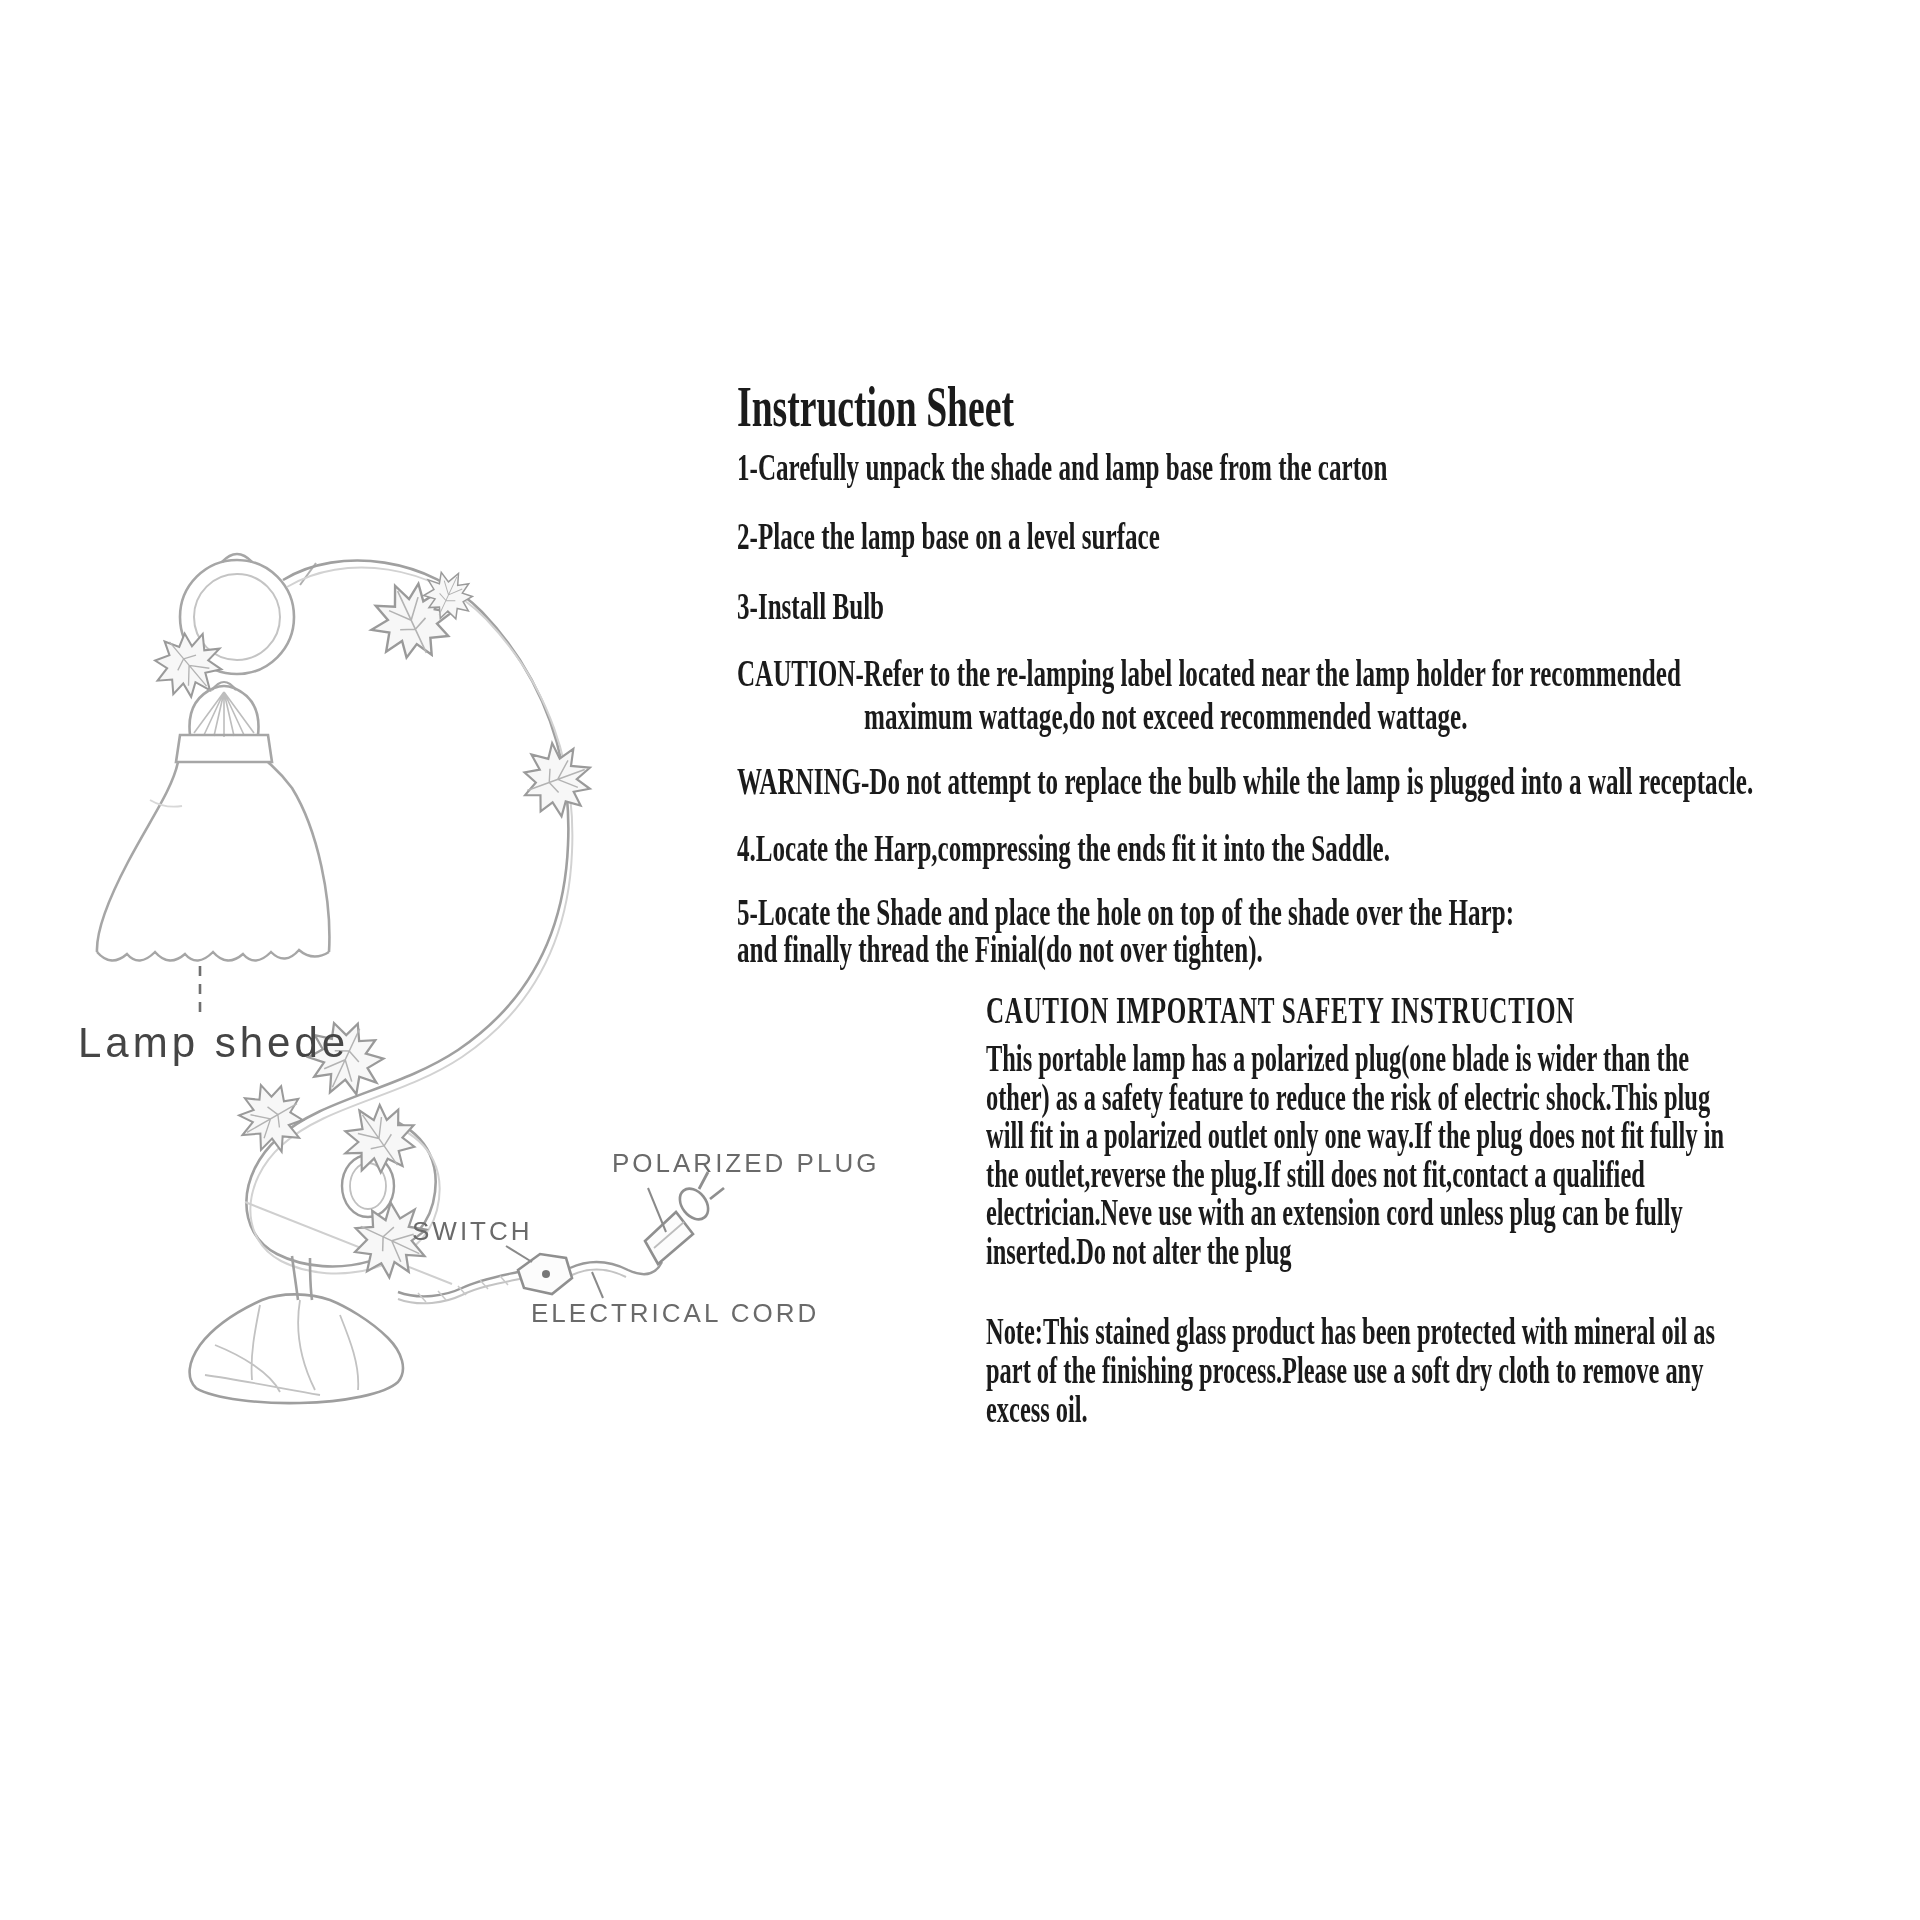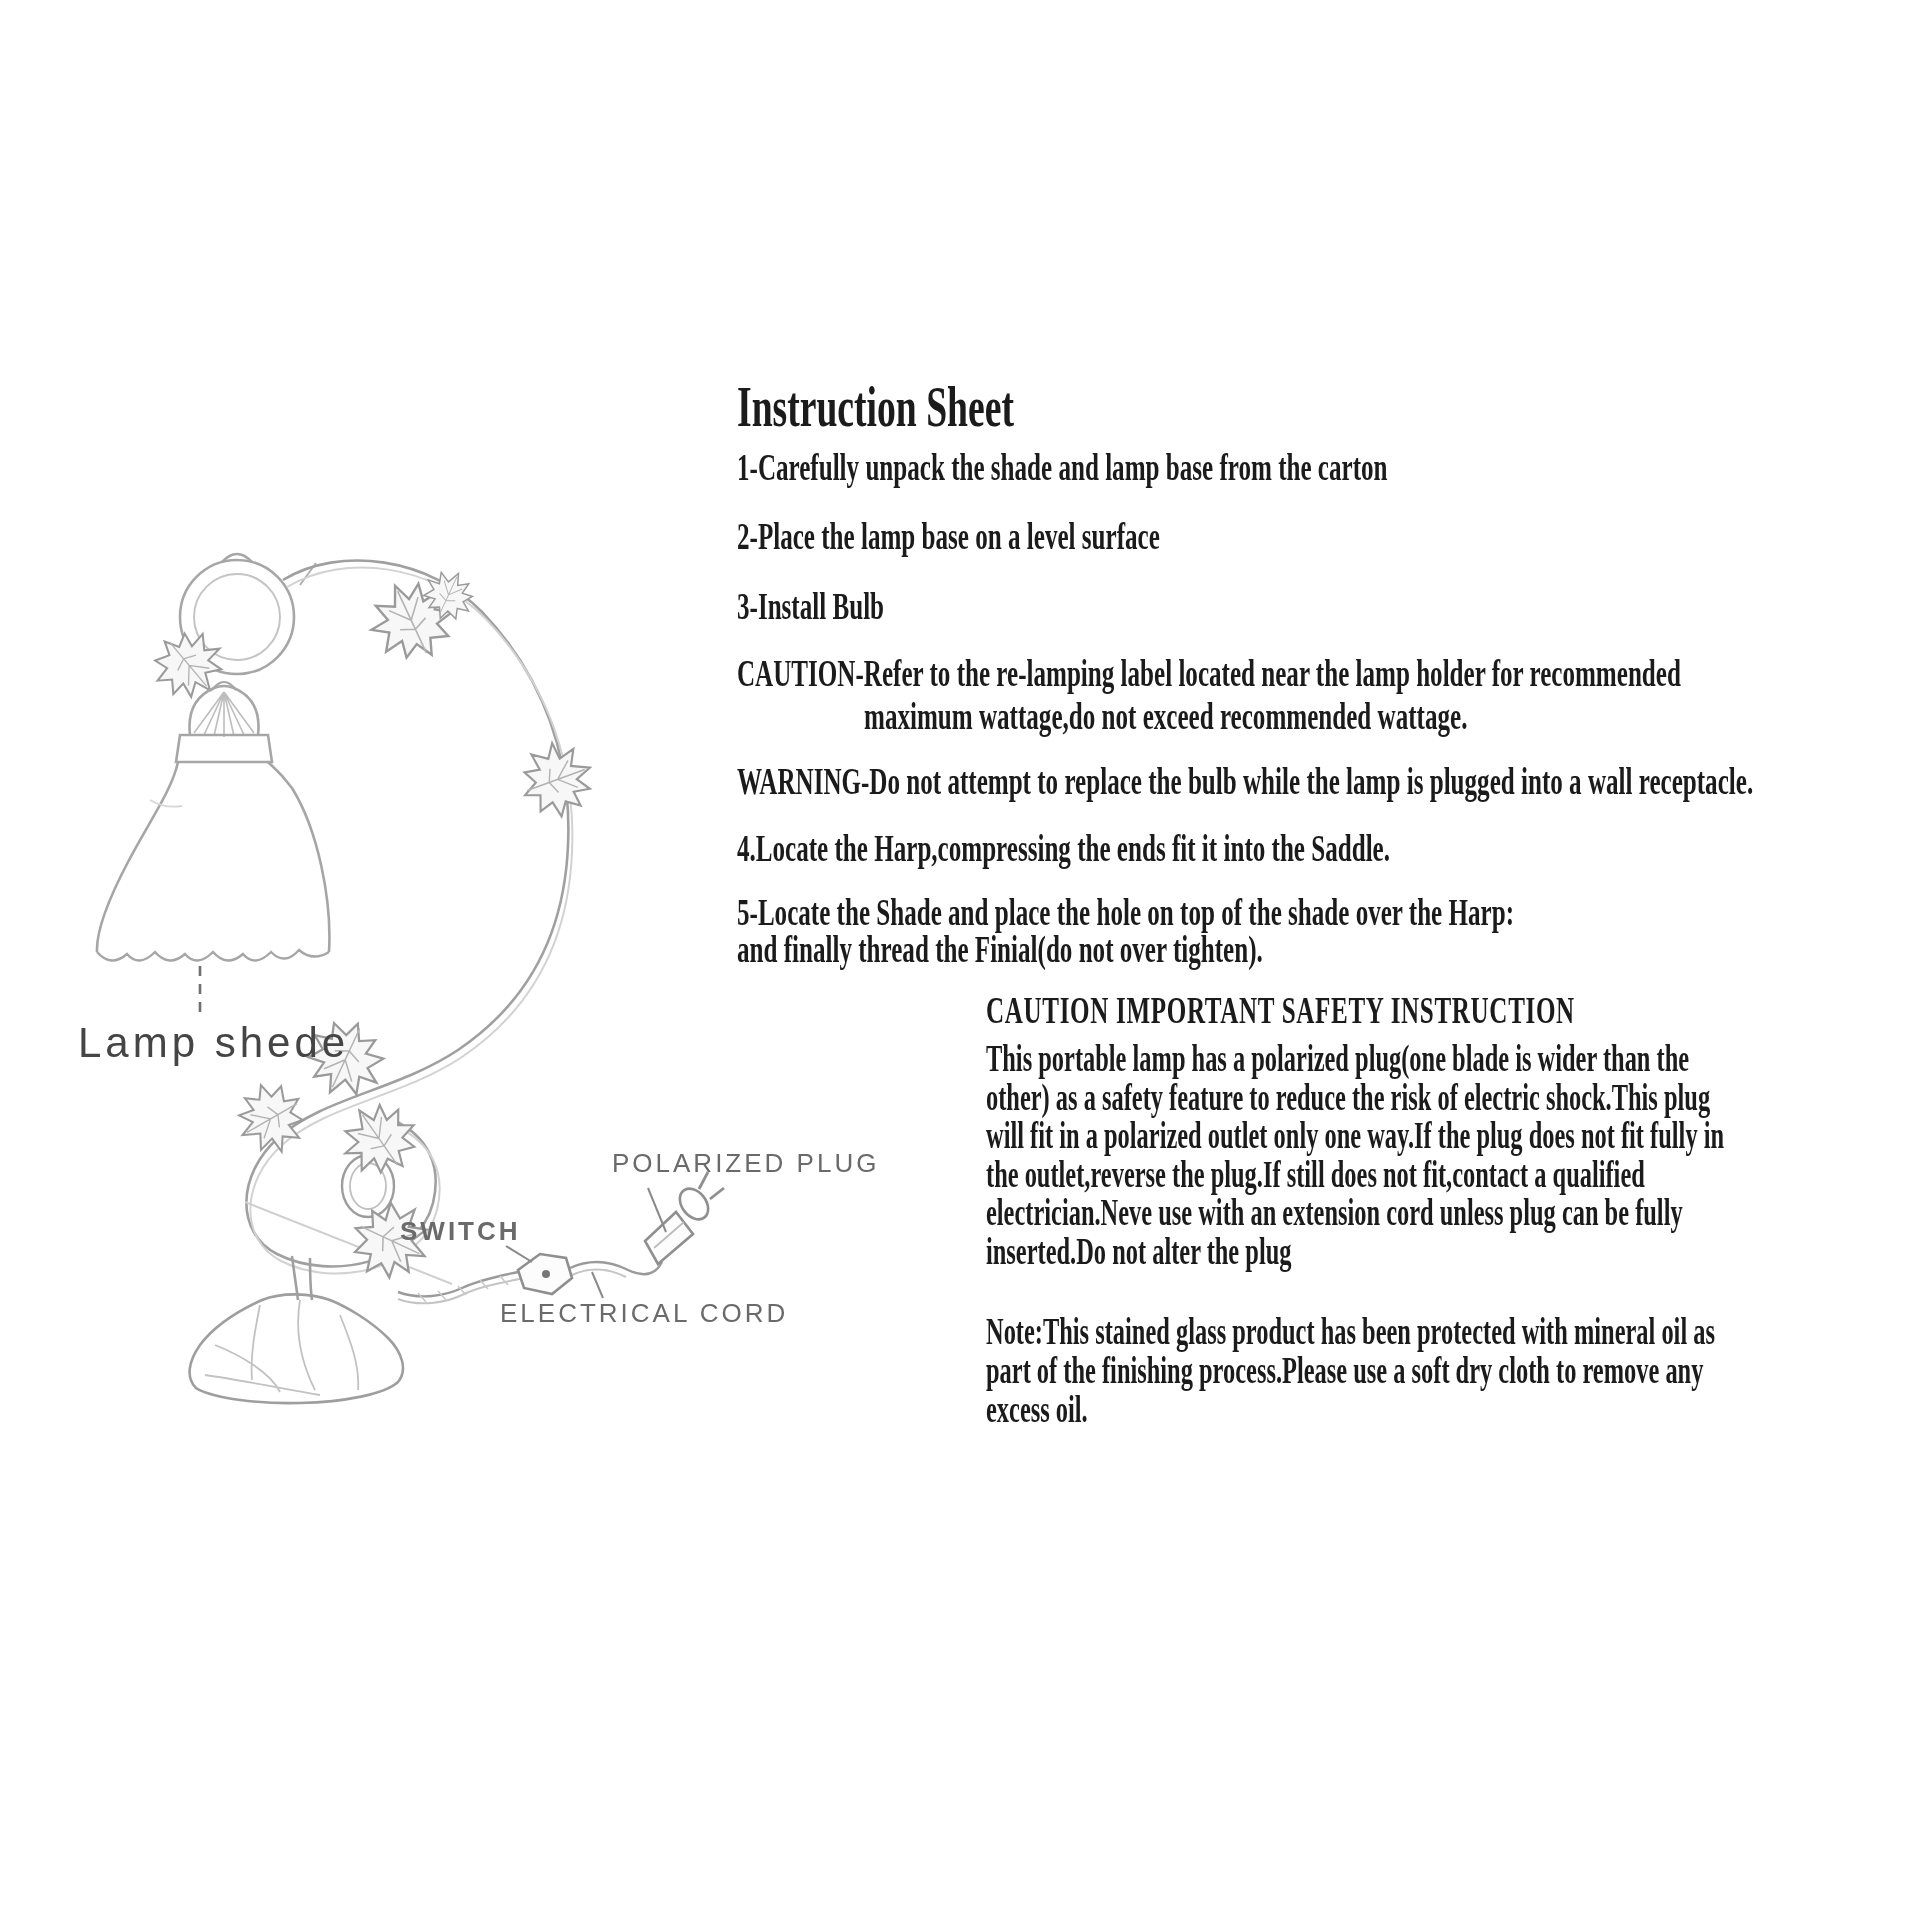--- a/index.html
+++ b/index.html
@@ -106,22 +106,22 @@
     <g stroke="#8a8a8a" stroke-width="2">
       <path d="M 648,1188 L 666,1232"></path>
       <path d="M 506,1246 L 532,1262"></path>
       <path d="M 603,1298 L 592,1272"></path>
       <path d="M 200,966 L 200,1018" stroke="#6f6f6f" stroke-width="2.6" stroke-dasharray="10 8"></path>
     </g>
   </svg>
 
   <div class="sketch-label shade-label" style="left:78px; top:1022px;">Lamp shede</div>
   <div class="sketch-label" style="left:612px; top:1150px;">POLARIZED PLUG</div>
-  <div class="sketch-label" style="left:400px; top:1218px;font-weight:bold;">SWITCH</div>
-  <div class="sketch-label" style="left:500px; top:1300px;">ELECTRICAL CORD</div>
+  <div class="sketch-label" style="left:412px; top:1218px;">SWITCH</div>
+  <div class="sketch-label" style="left:531px; top:1300px;">ELECTRICAL CORD</div>
 
   <div class="serif-line doc-title" style="left:737px; top:376px;">Instruction Sheet</div>
 
   <div class="serif-line" style="left:737px; top:447px;">1-Carefully unpack the shade and lamp base from the carton</div>
   <div class="serif-line" style="left:737px; top:516px;">2-Place the lamp base on a level surface</div>
   <div class="serif-line" style="left:737px; top:586px;">3-Install Bulb</div>
   <div class="serif-line" style="left:737px; top:653px;">CAUTION-Refer to the re-lamping label located near the lamp holder for recommended</div>
   <div class="serif-line" style="left:864px; top:696px;">maximum wattage,do not exceed recommended wattage.</div>
   <div class="serif-line" style="left:737px; top:761px;">WARNING-Do not attempt to replace the bulb while the lamp is plugged into a wall receptacle.</div>
   <div class="serif-line" style="left:737px; top:828px;">4.Locate the Harp,compressing the ends fit it into the Saddle.</div>

